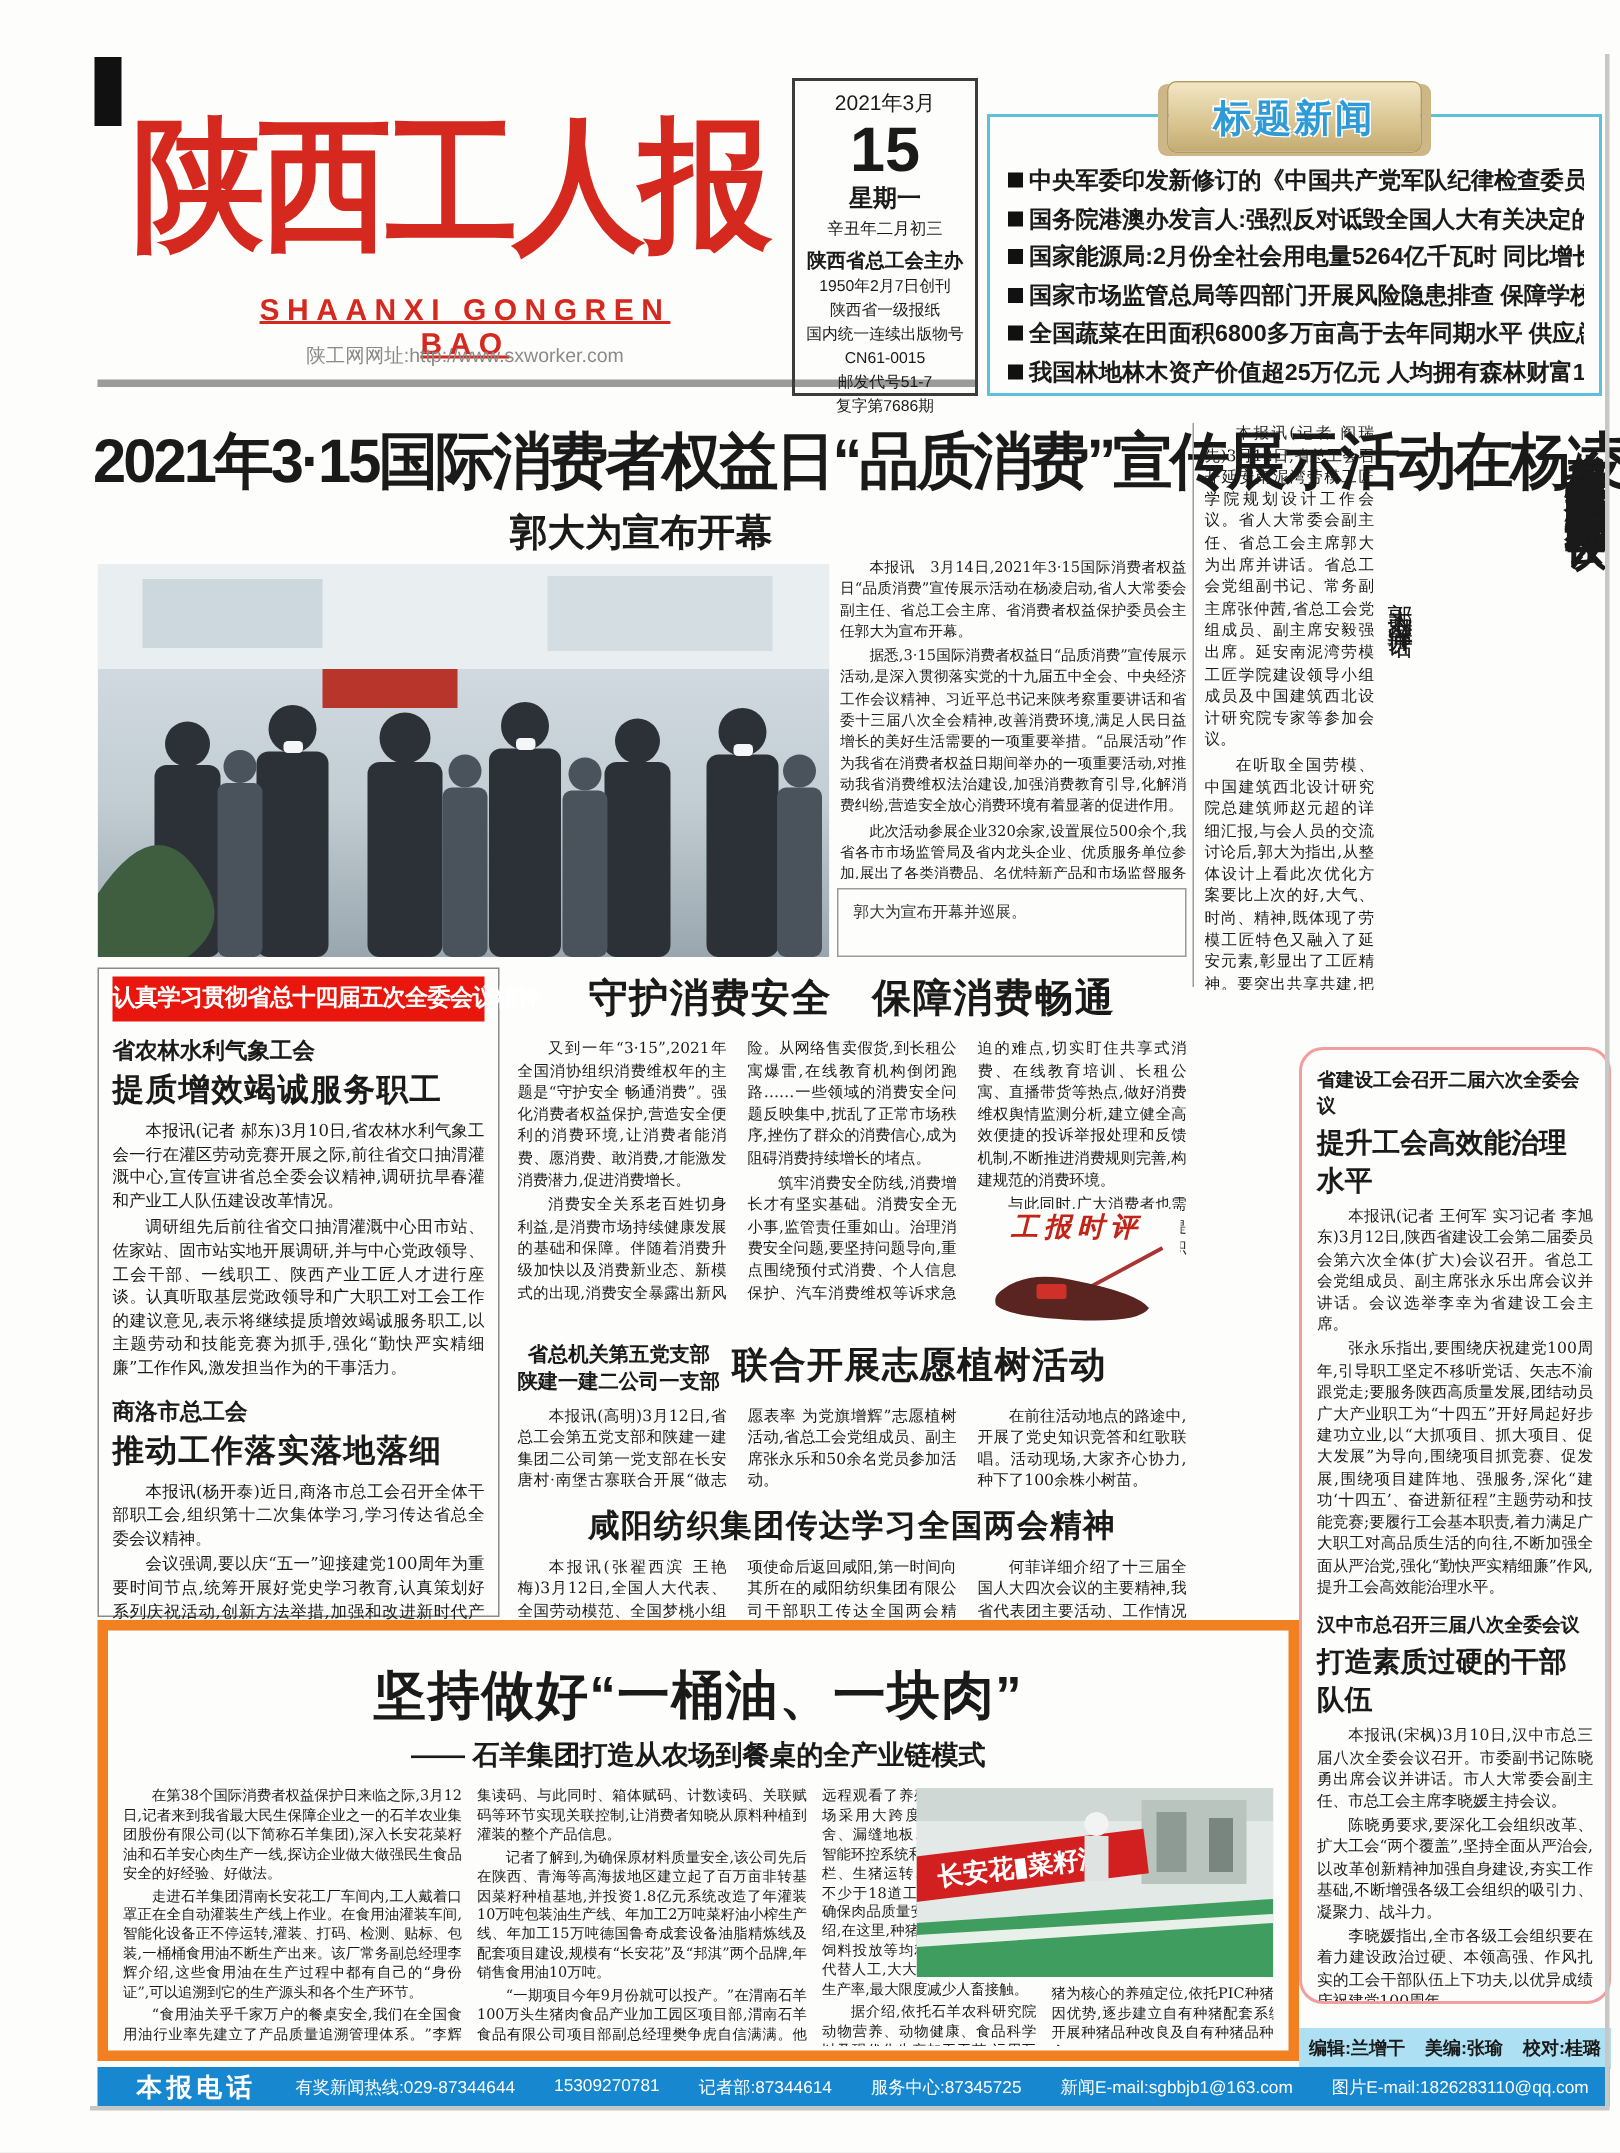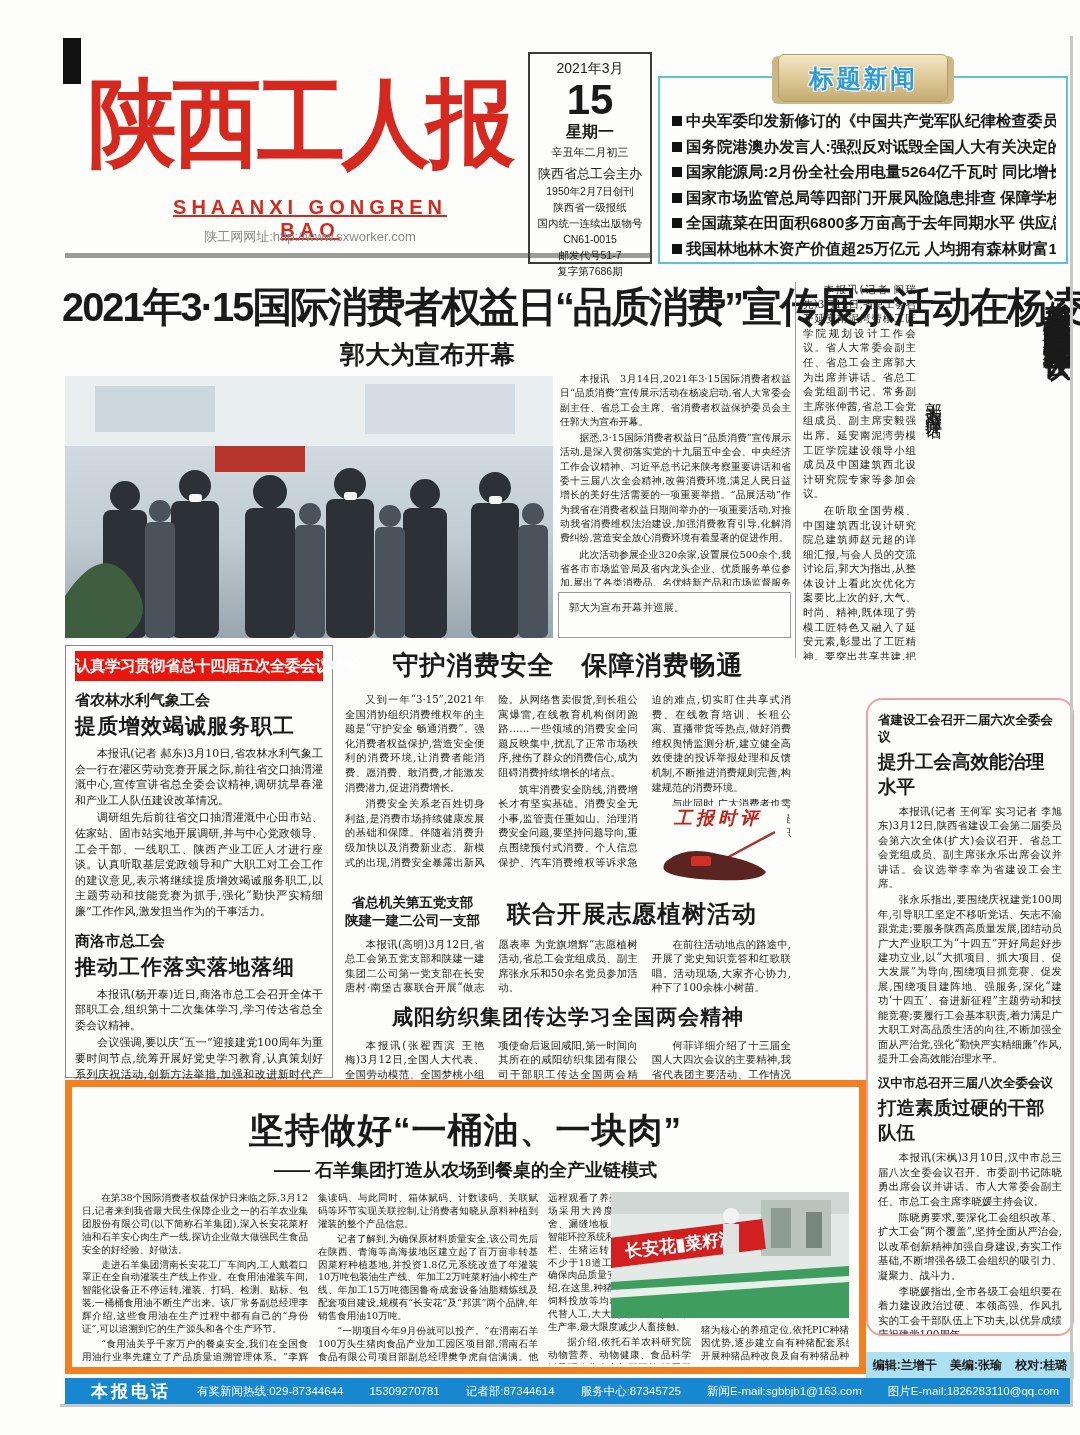--- a/index.html
+++ b/index.html
@@ -19,21 +19,21 @@
               font-family:"DejaVu Serif",serif;letter-spacing:-4px;line-height:150px;white-space:nowrap;
               transform:scaleX(.92);transform-origin:left;}
   .mast-pinyin{left:150px;top:196px;width:320px;color:#d5281e;font-weight:800;font-size:20px;letter-spacing:5px;text-align:center;text-decoration:underline;}
   .mast-site{left:150px;top:228px;width:320px;color:#8a8a8a;font-size:13px;text-align:center;}
   .graybar{left:65px;top:253px;width:586px;height:5px;background:#9b9b99;}
   .datebox{left:528px;top:52px;width:124px;height:212px;border:2px solid #3c3c3c;text-align:center;padding-top:6px;box-sizing:border-box;}
   .datebox .ym{font-size:14px;}
   .datebox .day{font-size:42px;font-weight:700;line-height:44px;}
   .datebox .wk{font-size:16px;font-weight:800;}
   .datebox .lunar{font-size:11px;margin-top:2px;}
-  .datebox .org{font-size:13px;font-weight:400;margin-top:5px;}
+  .datebox .org{font-size:13px;font-weight:700;margin-top:5px;}
   .datebox .small{font-size:10.5px;line-height:15px;margin-top:1px;}
   .newsbox{left:658px;top:76px;width:406px;height:184px;border:2px solid #5ec1dc;}
   .scroll{position:absolute;left:50%;top:-24px;transform:translateX(-50%);width:168px;height:46px;
           background:linear-gradient(180deg,#f2e6c4,#d9c490 60%,#c3ab72);border:1px solid #b39a60;border-radius:6px;
           box-shadow:-6px 2px 0 #cdb787,6px 2px 0 #cdb787;display:flex;align-items:center;justify-content:center;}
   .scroll span{color:#2e9bd6;font-weight:900;font-size:25px;letter-spacing:2px;
                text-shadow:1px 1px 0 #fff,-1px 1px 0 #fff,1px -1px 0 #fff,-1px -1px 0 #fff;}
   .newslist{padding:30px 10px 0 12px;}
   .newslist div{font-size:15.5px;font-weight:800;line-height:25.5px;white-space:nowrap;overflow:hidden;}
   .newslist .sq{display:inline-block;width:10px;height:10px;background:#111;margin-right:4px;}
@@ -59,21 +59,21 @@
   .lb-hl{font-size:21px;font-weight:900;margin:2px 0 6px 0;letter-spacing:1px;}
   .lb-body{font-size:11px;line-height:15.6px;overflow:hidden;}
   
   .op{left:345px;top:648px;width:446px;height:240px;}
   .op-hl{font-size:26px;font-weight:900;text-align:center;letter-spacing:1px;margin-bottom:10px;}
   .op-body{column-count:3;column-gap:14px;font-size:10.2px;line-height:14.6px;height:186px;overflow:hidden;}
   .stamp{position:absolute;right:4px;bottom:-2px;width:138px;height:84px;background:#fdfdfb;text-align:center;}
   .stamp .t{color:#c22418;font-weight:900;font-size:18px;letter-spacing:4px;font-style:italic;}
   
   .tree{left:345px;top:894px;width:446px;height:106px;}
-  .tree-head{display:flex;align-items:flex-end;gap:27px;margin-bottom:7px;}
+  .tree-head{display:flex;align-items:flex-start;gap:8px;margin-bottom:7px;}
   .tree-kick{font-size:13.5px;font-weight:800;text-align:center;line-height:18px;white-space:nowrap;}
   .tree-hl{font-size:24px;font-weight:900;letter-spacing:1px;white-space:nowrap;}
   .tree-body{column-count:3;column-gap:14px;font-size:10.4px;line-height:14.4px;height:62px;overflow:hidden;}
   
   .xy{left:345px;top:974px;width:446px;height:90px;margin-top:29px;}
   .xy-hl{font-size:21px;font-weight:900;text-align:center;margin-bottom:7px;letter-spacing:1px;}
   .xy-body{column-count:3;column-gap:14px;font-size:10.4px;line-height:14.4px;height:58px;overflow:hidden;}
   
   .pinkbox{left:866px;top:698px;width:208px;height:638px;border:2px solid #f09e9e;border-radius:16px;
            box-sizing:border-box;padding:12px 10px;overflow:hidden;}

